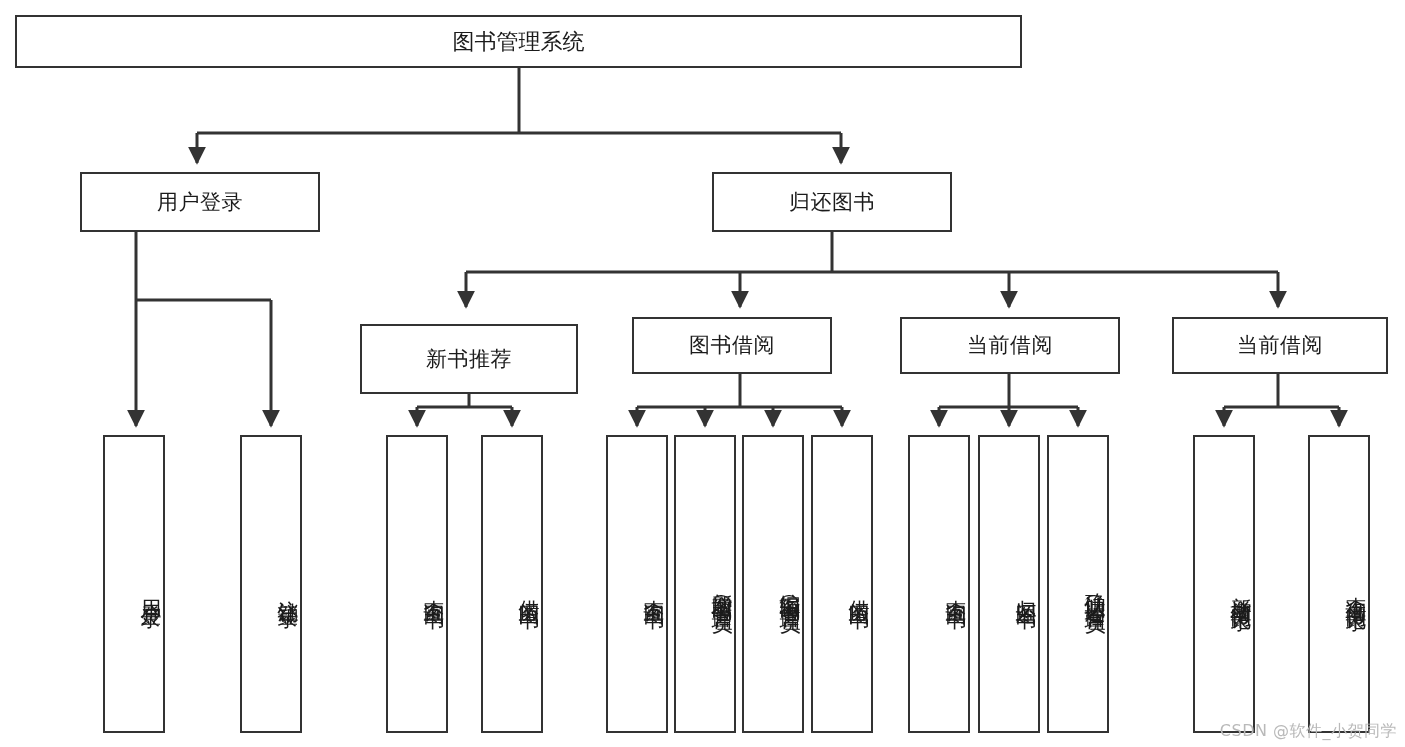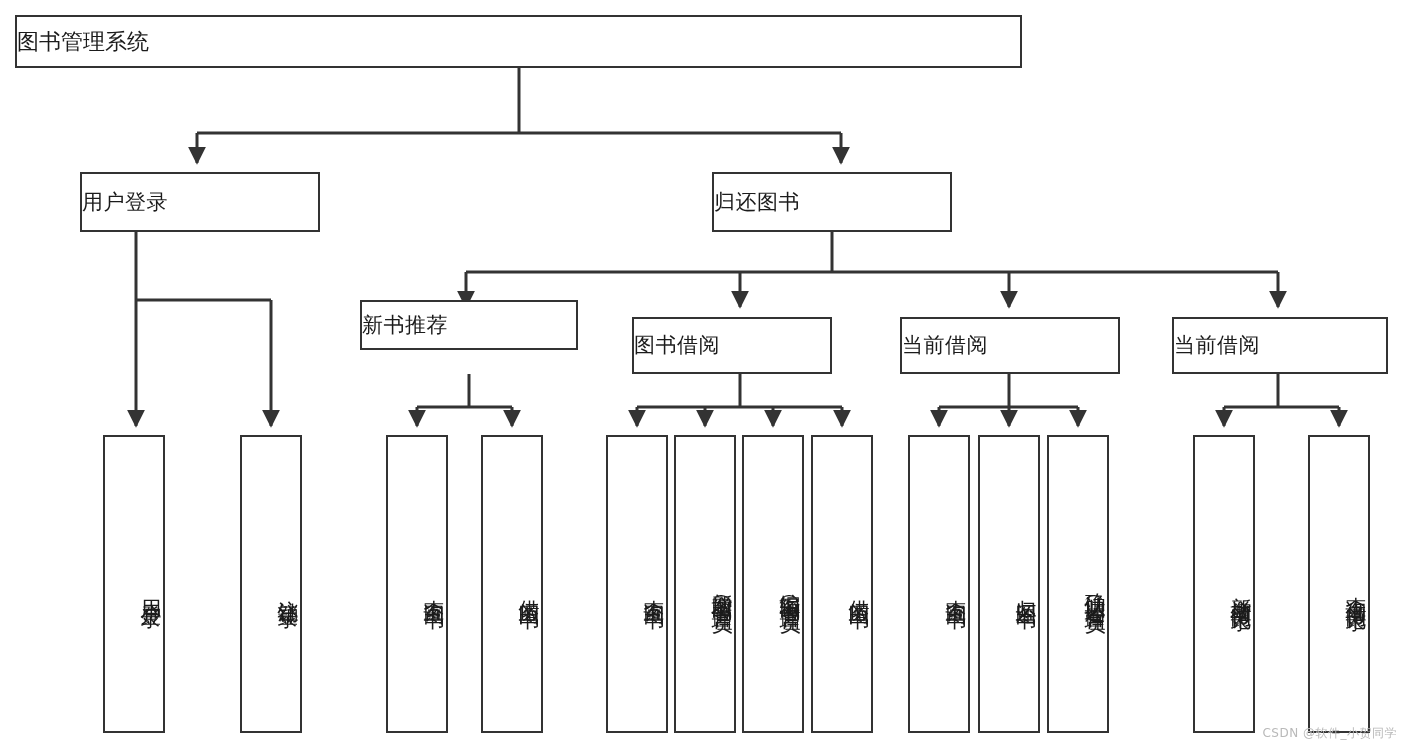--- a/index.html
+++ b/index.html
@@ -24,21 +24,21 @@
     height: 747px;
     pointer-events: none;
   }
   .node {
     position: absolute;
     box-sizing: border-box;
     border: 2px solid #333333;
     background: #ffffff;
     display: flex;
     align-items: center;
-    justify-content: flex-start;
+    justify-content: center;
     text-align: center;
     color: #1b1b1b;
     line-height: 1.18;
   }
   .node.h {
     font-size: 21px;
     letter-spacing: 0.5px;
   }
   .node.root {
     font-size: 22px;
@@ -57,21 +57,21 @@
     text-orientation: upright;
     display: block;
   }
   .node .label {
     display: block;
   }
   #watermark {
     position: absolute;
     right: 8px;
     bottom: 5px;
-    font-size: 12px;
+    font-size: 16px;
     color: #b9b9b9;
     font-family: "DejaVu Sans", "Liberation Sans", sans-serif;
     white-space: nowrap;
     letter-spacing: 0.5px;
   }
 </style>
 </head>
 <body>
 
 <div id="canvas">
@@ -130,21 +130,21 @@
     <span class="label">图书管理系统</span>
   </div>
 
   <div class="node h" style="left:80px; top:172px; width:240px; height:60px;">
     <span class="label">用户登录</span>
   </div>
   <div class="node h" style="left:712px; top:172px; width:240px; height:60px;">
     <span class="label">归还图书</span>
   </div>
 
-  <div class="node h" style="left:360px; top:300px; width:218px; height:50px;">
+  <div class="node h" style="left:360px; top:324px; width:218px; height:70px;">
     <span class="label">新书推荐</span>
   </div>
   <div class="node h" style="left:632px; top:317px; width:200px; height:57px;">
     <span class="label">图书借阅</span>
   </div>
   <div class="node h" style="left:900px; top:317px; width:220px; height:57px;font-family:Liberation Serif, serif;">
     <span class="label">当前借阅</span>
   </div>
   <div class="node h" style="left:1172px; top:317px; width:216px; height:57px;">
     <span class="label">当前借阅</span>

